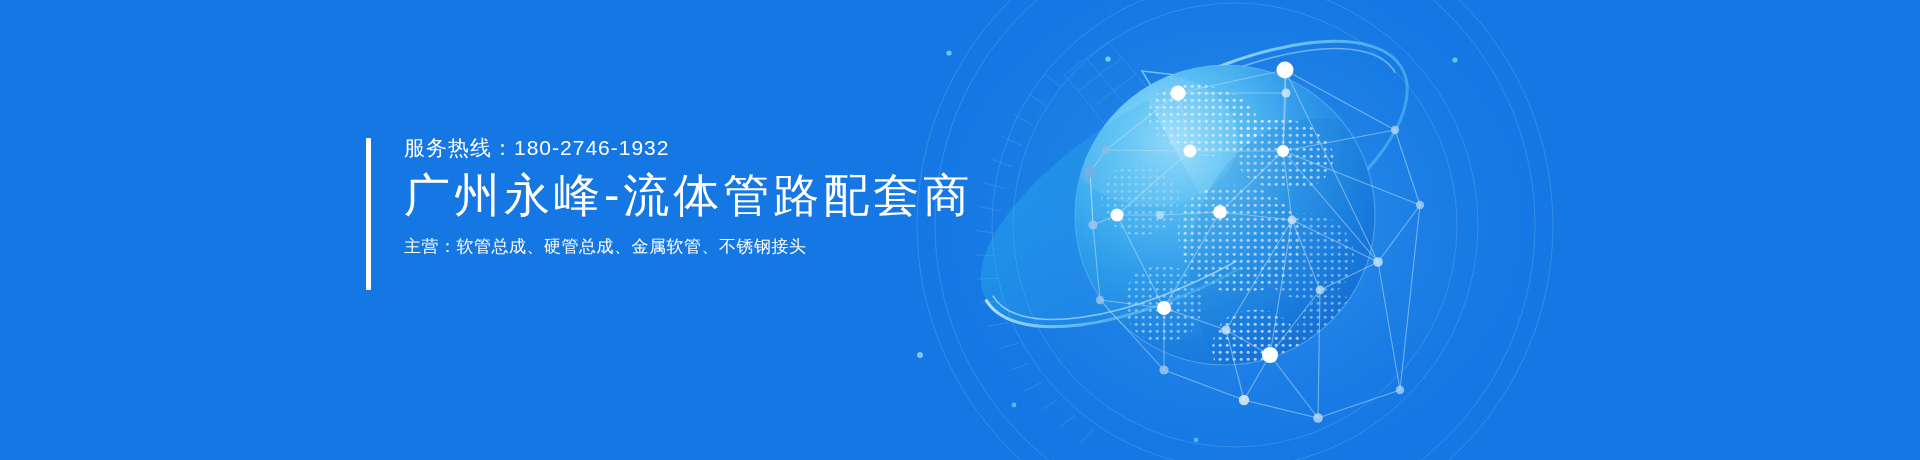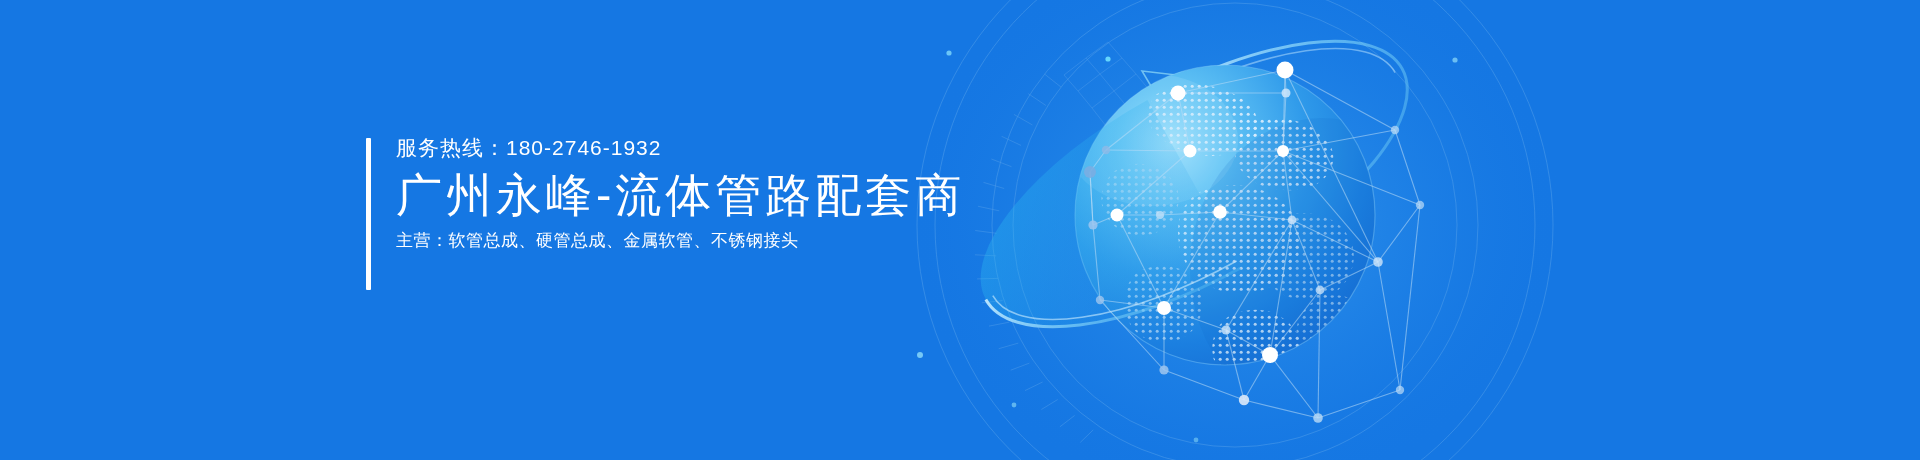--- a/index.html
+++ b/index.html
@@ -24,21 +24,21 @@
     height: 460px;
     pointer-events: none;
   }
 
   
   .text-block {
     position: absolute;
     left: 366px;
     top: 133px;
     height: 160px;
-    padding-left: 30px;
+    padding-left: 38px;
     box-sizing: border-box;
   }
   .accent-bar {
     position: absolute;
     left: 0;
     top: 5px;
     width: 5px;
     height: 152px;
     background: #ffffff;
     border-radius: 1px;
@@ -60,21 +60,21 @@
     font-weight: 400;
     margin-top: 0;
   }
   .subtitle {
     color: #ffffff;
     font-size: 17px;
     line-height: 28px;
     letter-spacing: 0.5px;
     white-space: nowrap;
     font-weight: 400;
-    margin-top: 0;
+    margin-top: 6px;
   }
 </style>
 </head>
 <body>
 
 <div class="banner">
 
   <svg class="bg-art" viewBox="0 0 1920 460" preserveAspectRatio="none" xmlns="http://www.w3.org/2000/svg">
     <defs>
       <radialGradient id="sphereGrad" cx="32%" cy="26%" r="82%">

